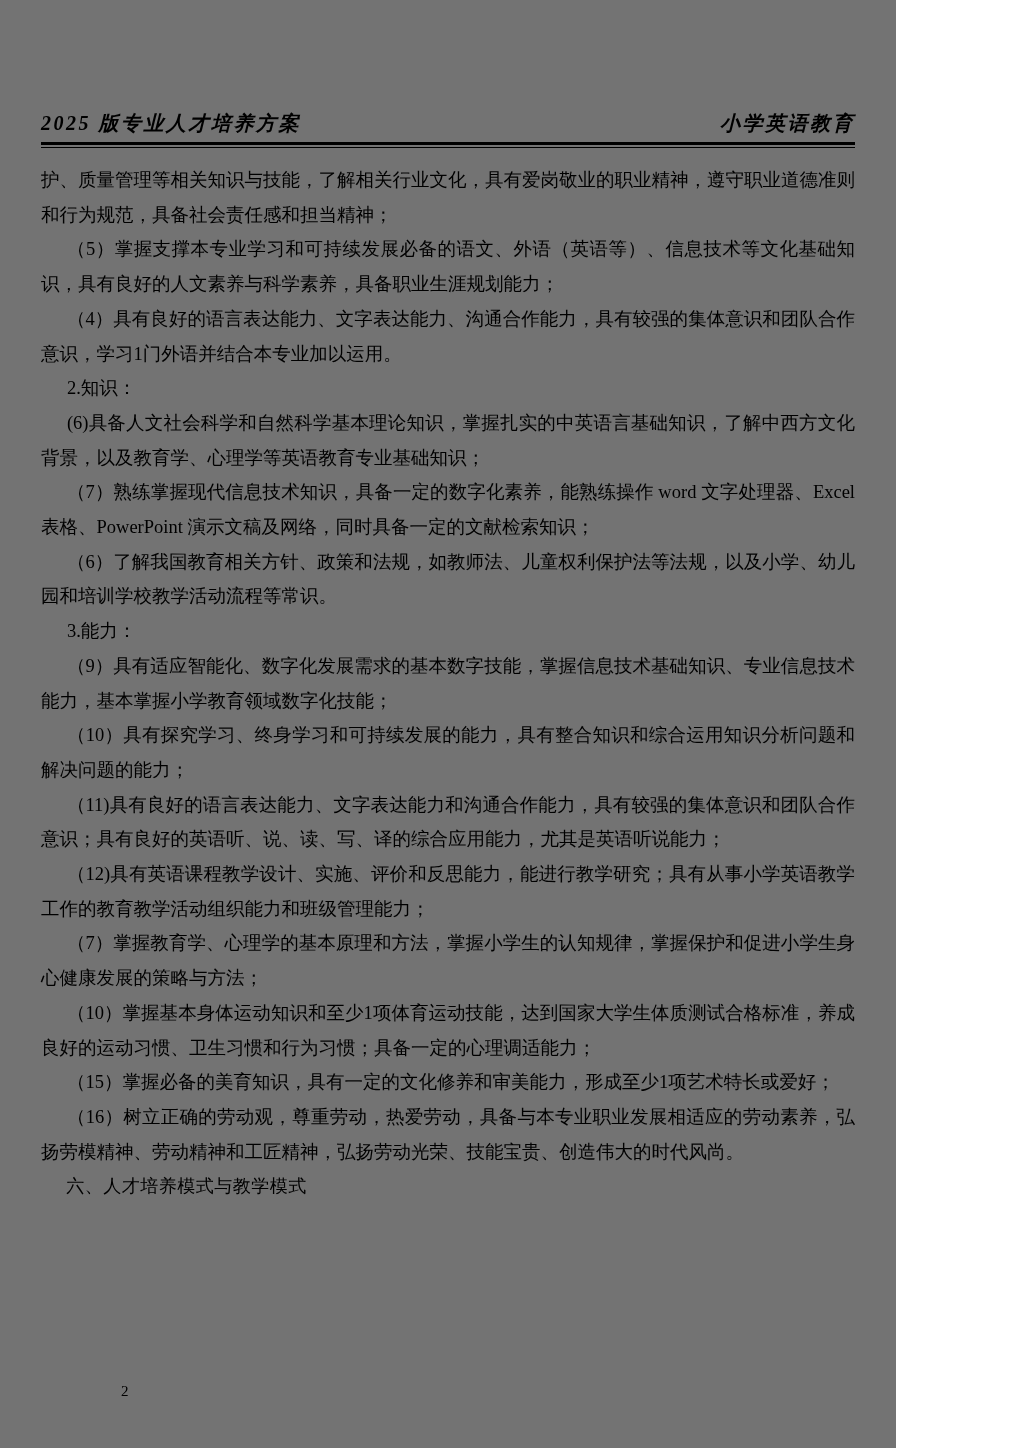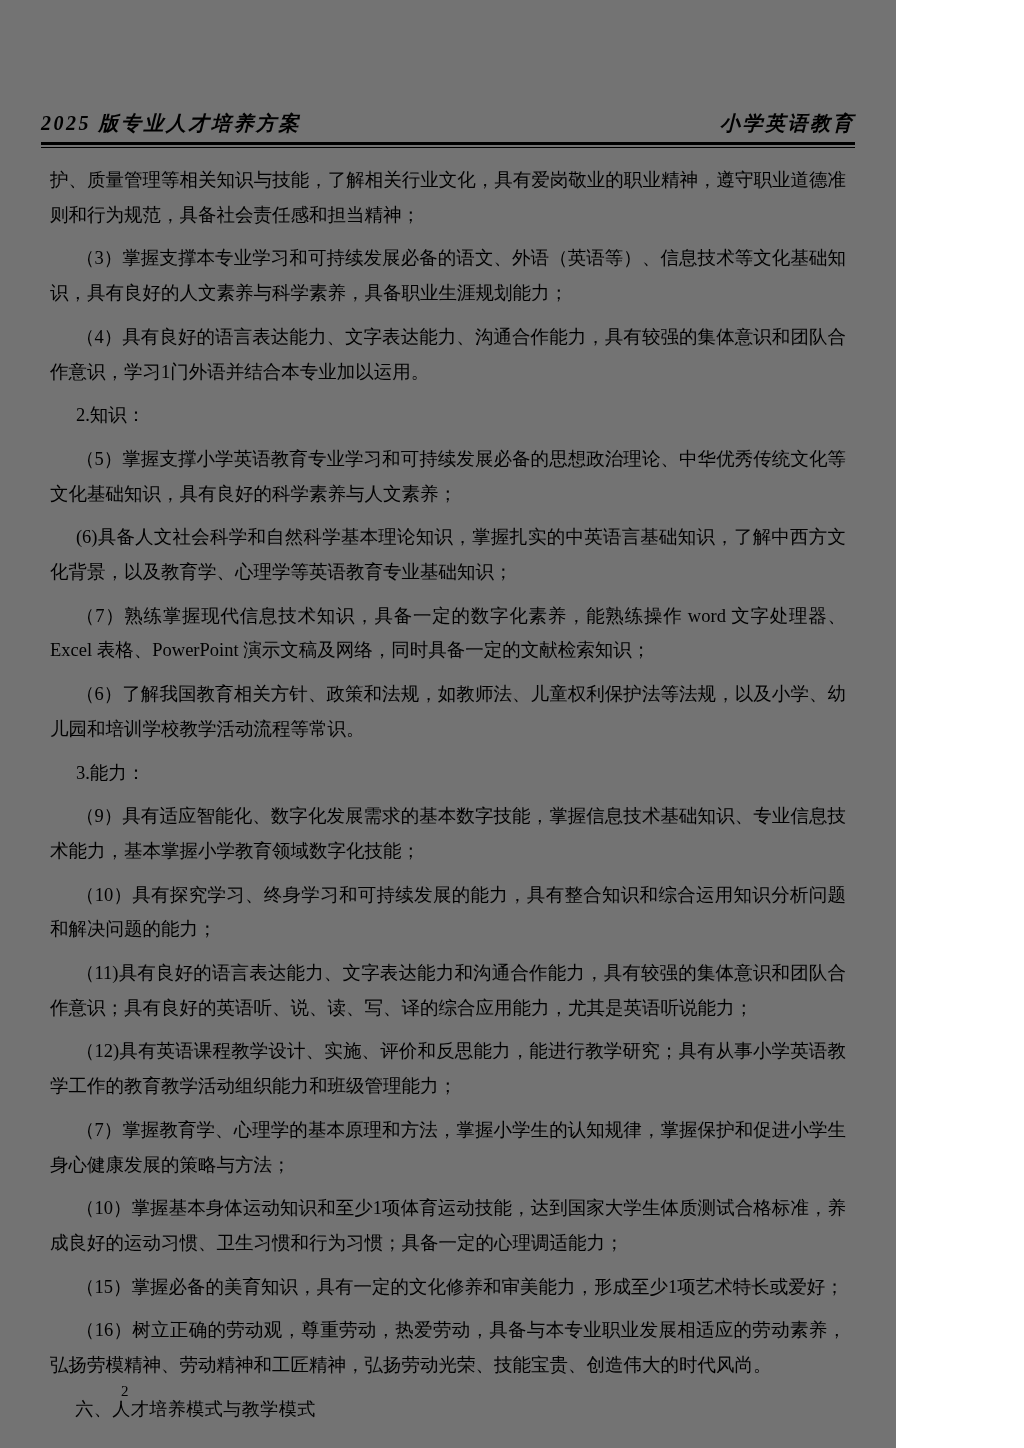--- a/index.html
+++ b/index.html
@@ -47,21 +47,21 @@
   }
   
   .content {
     margin-top: 15px;
     font-size: 18.5px;
     line-height: 34.7px;
     text-align: justify;
     text-justify: inter-character;
   }
   .content p {
-    margin: 9px;
+    margin: 0;
     padding: 0;
     text-indent: 1.4em;
   }
   .content p.noindent {
     text-indent: 0;
   }
   .content p.heading {
     font-family: "Liberation Sans", "DejaVu Sans", sans-serif;
     font-weight: normal;
     font-size: 18px;
@@ -83,24 +83,23 @@
 
   <div class="header-row">
     <span>2025 版专业人才培养方案</span>
     <span>小学英语教育</span>
   </div>
   <div class="header-rule-thick"></div>
   <div class="header-rule-thin"></div>
 
   <div class="content">
     <p class="noindent">护、质量管理等相关知识与技能，了解相关行业文化，具有爱岗敬业的职业精神，遵守职业道德准则和行为规范，具备社会责任感和担当精神；</p>
-    <p>（3）掌握支撑本专业学习和可持续发展必备的语文、外语（英语等）、信息技术等文化基础知识，具有良好的人文素养与科学素养，具备职业生涯规划能力；</p>
+    <p>（5）掌握支撑本专业学习和可持续发展必备的语文、外语（英语等）、信息技术等文化基础知识，具有良好的人文素养与科学素养，具备职业生涯规划能力；</p>
     <p>（4）具有良好的语言表达能力、文字表达能力、沟通合作能力，具有较强的集体意识和团队合作意识，学习1门外语并结合本专业加以运用。</p>
     <p>2.知识：</p>
-    <p>（5）掌握支撑小学英语教育专业学习和可持续发展必备的思想政治理论、中华优秀传统文化等文化基础知识，具有良好的科学素养与人文素养；</p>
     <p>(6)具备人文社会科学和自然科学基本理论知识，掌握扎实的中英语言基础知识，了解中西方文化背景，以及教育学、心理学等英语教育专业基础知识；</p>
     <p>（7）熟练掌握现代信息技术知识，具备一定的数字化素养，能熟练操作 word 文字处理器、Excel 表格、PowerPoint 演示文稿及网络，同时具备一定的文献检索知识；</p>
     <p>（6）了解我国教育相关方针、政策和法规，如教师法、儿童权利保护法等法规，以及小学、幼儿园和培训学校教学活动流程等常识。</p>
     <p>3.能力：</p>
     <p>（9）具有适应智能化、数字化发展需求的基本数字技能，掌握信息技术基础知识、专业信息技术能力，基本掌握小学教育领域数字化技能；</p>
     <p>（10）具有探究学习、终身学习和可持续发展的能力，具有整合知识和综合运用知识分析问题和解决问题的能力；</p>
     <p>（11)具有良好的语言表达能力、文字表达能力和沟通合作能力，具有较强的集体意识和团队合作意识；具有良好的英语听、说、读、写、译的综合应用能力，尤其是英语听说能力；</p>
     <p>（12)具有英语课程教学设计、实施、评价和反思能力，能进行教学研究；具有从事小学英语教学工作的教育教学活动组织能力和班级管理能力；</p>
     <p>（7）掌握教育学、心理学的基本原理和方法，掌握小学生的认知规律，掌握保护和促进小学生身心健康发展的策略与方法；</p>
     <p>（10）掌握基本身体运动知识和至少1项体育运动技能，达到国家大学生体质测试合格标准，养成良好的运动习惯、卫生习惯和行为习惯；具备一定的心理调适能力；</p>

